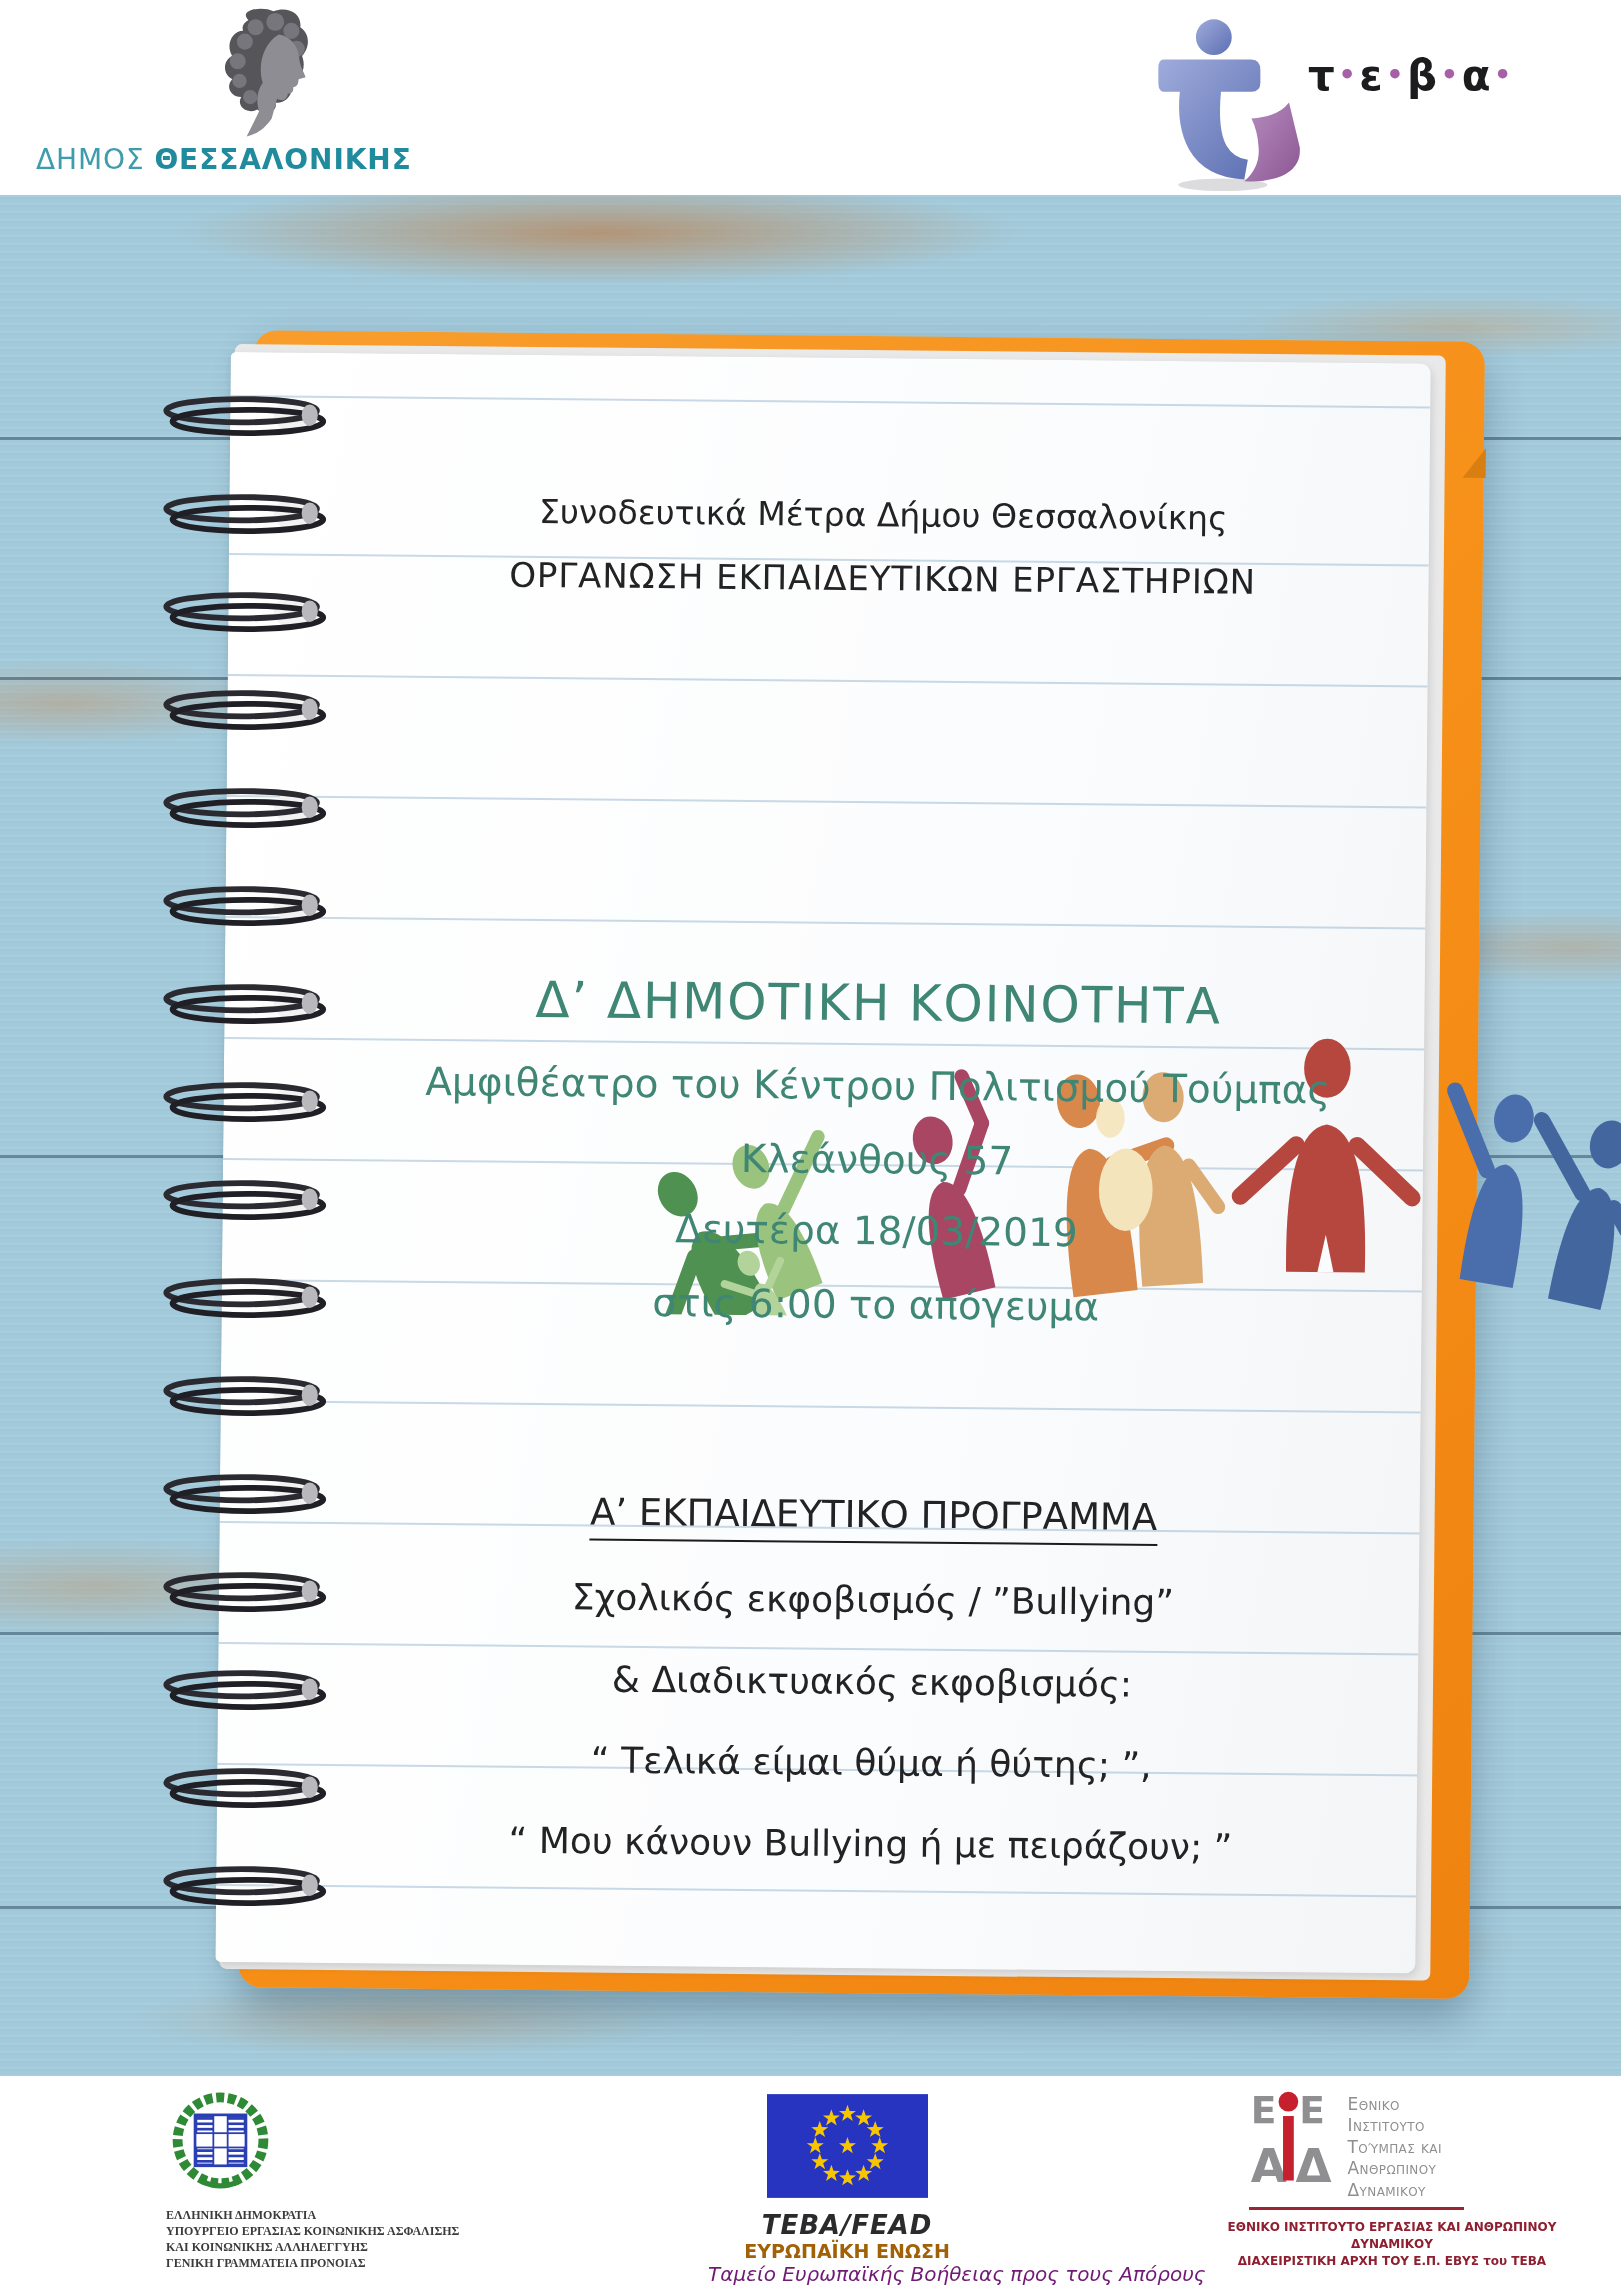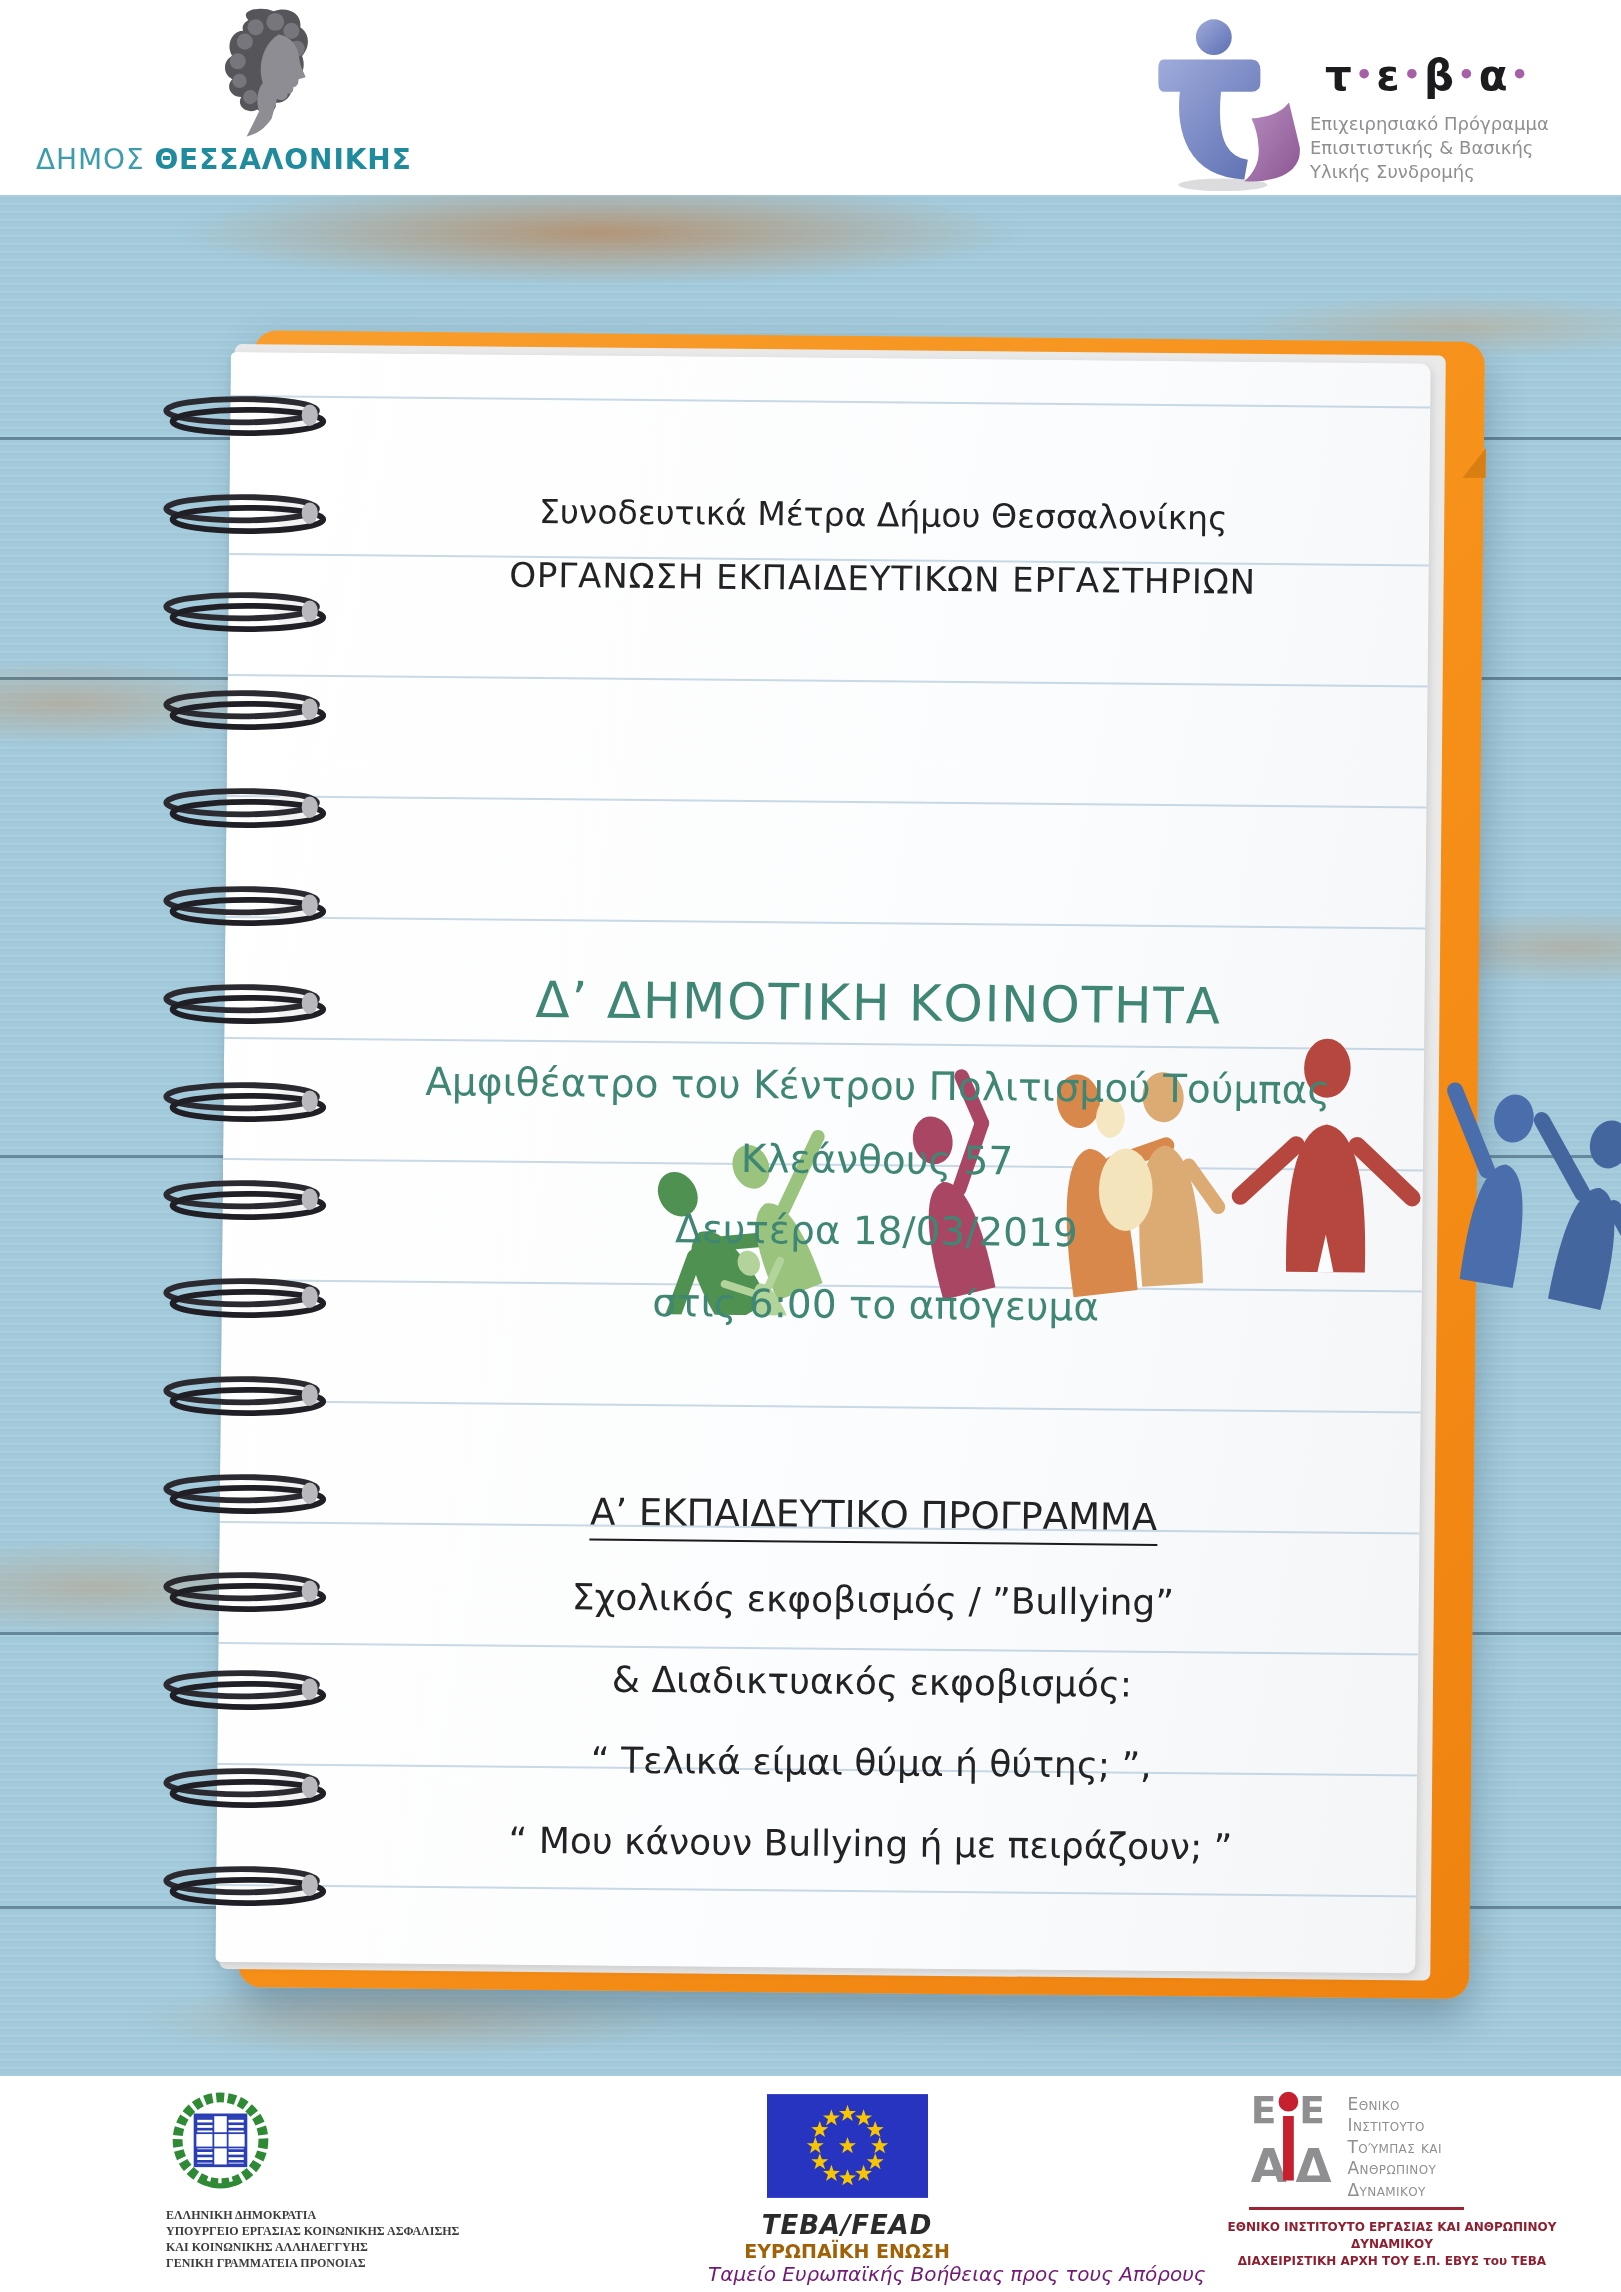--- a/index.html
+++ b/index.html
@@ -8,21 +8,21 @@
 
   
   .header-band{position:absolute;left:0;top:0;width:1621px;height:195px;background:#ffffff;}
   .muni-logo{position:absolute;left:36px;top:3.6px;width:466px;height:188px;text-align:left;}
   .muni-logo svg{display:block;margin:0 auto;}
   .muni-name{margin-top:3.6px;font-size:28px;letter-spacing:0.9px;color:#1f8b9d;white-space:nowrap;}
   .muni-name .light{font-weight:normal;color:#3d9dac;}
   .muni-name .bold{font-weight:bold;}
   .teba-group{position:absolute;left:1151px;top:12.5px;width:448px;height:179px;}
   .teba-mark{position:absolute;left:0;top:0;}
-  .teba-word{position:absolute;left:174px;top:38px;font-size:42px;font-weight:bold;color:#1c1c1e;white-space:nowrap;}
+  .teba-word{position:absolute;left:157px;top:38px;font-size:42px;font-weight:bold;color:#1c1c1e;white-space:nowrap;}
   .teba-word .dot{color:#a75fa8;font-size:27px;vertical-align:5.4px;padding:0 3.6px;}
   .teba-tag{position:absolute;left:159px;top:99px;font-size:18px;line-height:24px;color:#8f8f93;}
 
   
   .wood{position:absolute;left:0;top:195px;width:1621px;height:1881px;background-color:#a2cadb;
     background-image:
       radial-gradient(ellipse 681px 85px at 37% 2%,  rgba(181,140,102,0.85), transparent 62%),
       radial-gradient(ellipse 376px 54px at 90% 7%,  rgba(196,160,120,0.45), transparent 60%),
       radial-gradient(ellipse 376px 72px at 4% 27%,  rgba(190,150,112,0.50), transparent 60%),
       radial-gradient(ellipse 340px 63px at 97% 40%, rgba(188,152,115,0.45), transparent 60%),
@@ -131,25 +131,20 @@
               <stop offset="1" stop-color="#8c5693"></stop>
           </linearGradient>
         </defs>
         <ellipse cx="80" cy="192" rx="50" ry="7" fill="rgba(60,60,70,0.18)"></ellipse>
         <circle cx="70" cy="27" r="20" fill="url(#tb)"></circle>
         <path fill="url(#tb)" d="M14 52 L112 52 Q122 52 122 64 L122 78 Q122 88 112 88 L78 88 Q74 130 84 148 Q92 162 108 164 L104 186 Q60 184 42 152 Q28 126 32 88 L14 88 Q8 88 8 78 L8 62 Q8 52 14 52 Z"></path>
         <path fill="url(#tp)" d="M112 118 Q142 116 154 100 L166 150 Q168 172 146 182 Q126 190 104 188 Q122 172 120 150 Q119 132 112 118 Z"></path>
       </svg>
       <div class="teba-word">
         <span>τ</span><span class="dot">•</span><span>ε</span><span class="dot">•</span><span>β</span><span class="dot">•</span><span>α</span><span class="dot">•</span>
-      </div>
-      <div class="teba-tag">
-        <div>Επιχειρησιακό Πρόγραμμα</div>
-        <div>Επισιτιστικής &amp; Βασικής</div>
-        <div>Υλικής Συνδρομής</div>
       </div>
     </div>
   </div>
 
   <div class="wood">
     <div class="plank-line" style="top:242px"></div>
     <div class="plank-line" style="top:482px"></div>
     <div class="plank-line" style="top:960px"></div>
     <div class="plank-line" style="top:1437px"></div>
     <div class="plank-line" style="top:1711px"></div>

